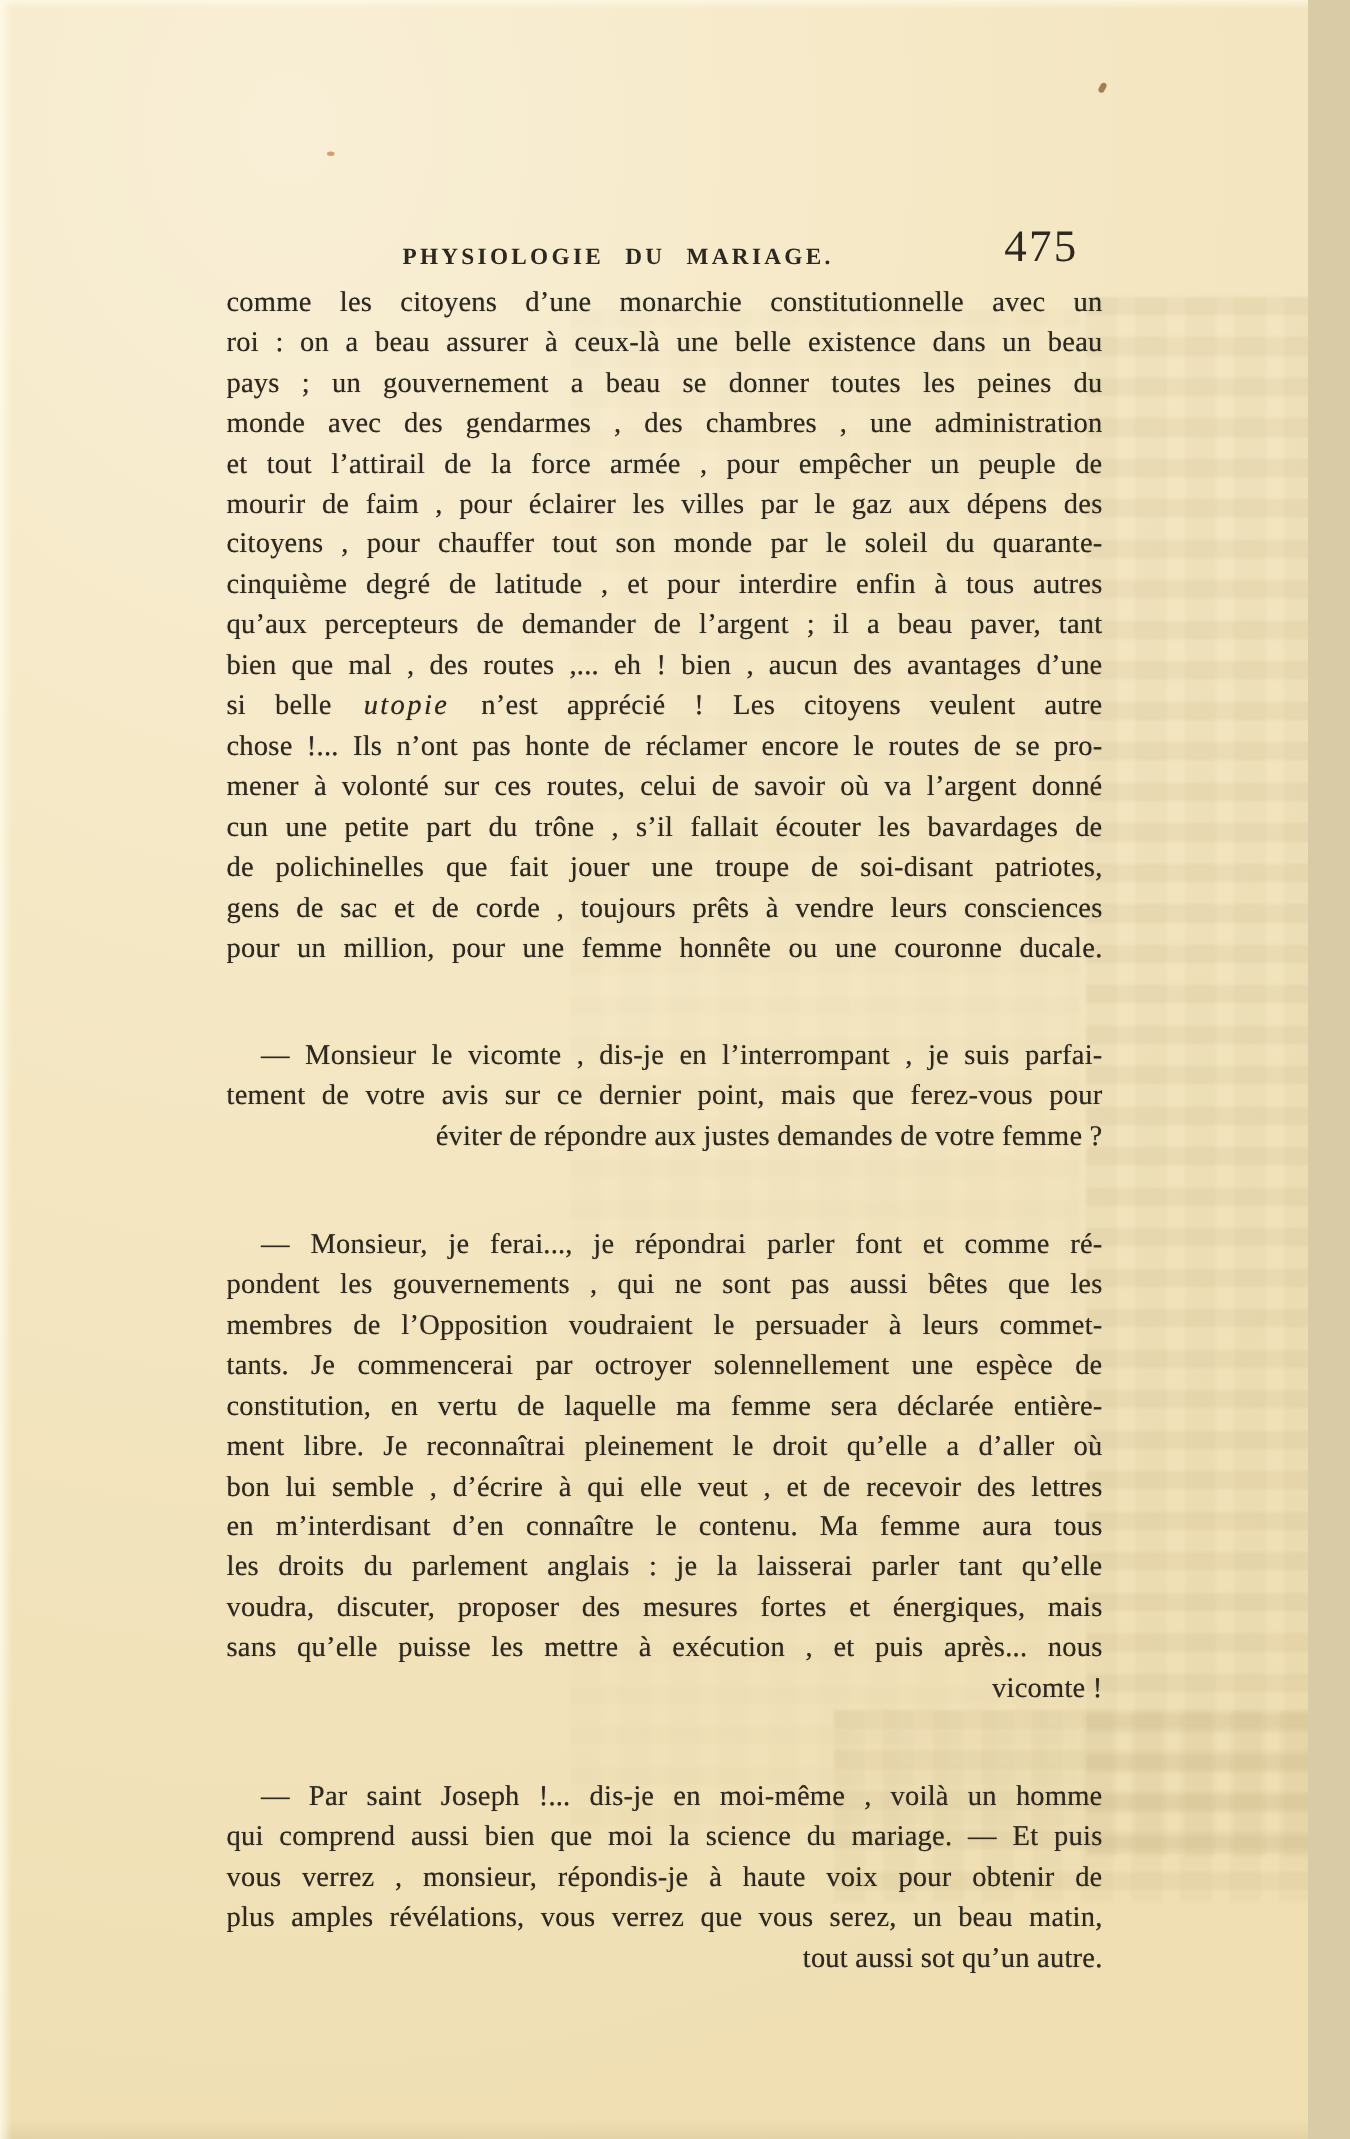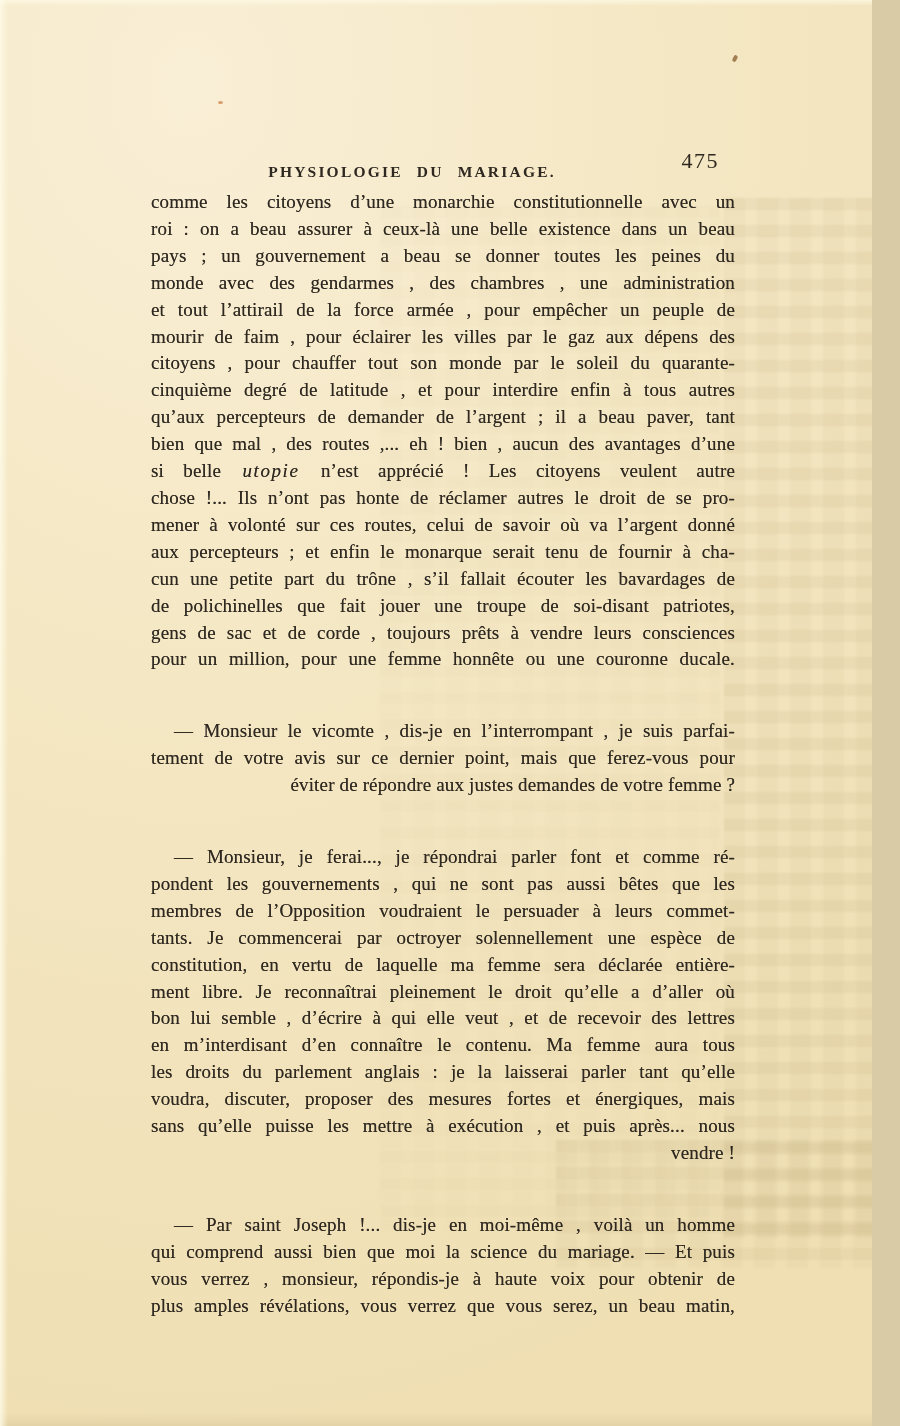--- a/index.html
+++ b/index.html
@@ -61,21 +61,21 @@
     font-size: 15.5px;
     font-weight: bold;
     letter-spacing: 2.2px;
     word-spacing: 8px;
     white-space: nowrap;
   }
   .page-number {
     position: absolute;
     top: 150px;
     right: -2px;
-    font-size: 22px;
+    font-size: 30px;
     letter-spacing: 1.5px;
     line-height: 1;
   }
   .bodytext {
     position: absolute;
     top: 189px;
     left: 18px;
     width: 584px;
   }
   .line {
@@ -115,42 +115,42 @@
         <div class="line just">roi : on a beau assurer à ceux-là une belle existence dans un beau</div>
         <div class="line just">pays ; un gouvernement a beau se donner toutes les peines du</div>
         <div class="line just">monde avec des gendarmes , des chambres , une administration</div>
         <div class="line just">et tout l’attirail de la force armée , pour empêcher un peuple de</div>
         <div class="line just">mourir de faim , pour éclairer les villes par le gaz aux dépens des</div>
         <div class="line just">citoyens , pour chauffer tout son monde par le soleil du quarante-</div>
         <div class="line just">cinquième degré de latitude , et pour interdire enfin à tous autres</div>
         <div class="line just">qu’aux percepteurs de demander de l’argent ; il a beau paver, tant</div>
         <div class="line just">bien que mal , des routes ,... eh ! bien , aucun des avantages d’une</div>
         <div class="line just">si belle <i>utopie</i> n’est apprécié ! Les citoyens veulent autre</div>
-        <div class="line just">chose !... Ils n’ont pas honte de réclamer autres le droit de se pro-</div>
+        <div class="line just">chose !... Ils n’ont pas honte de réclamer encore le routes de se pro-</div>
         <div class="line just">mener à volonté sur ces routes, celui de savoir où va l’argent donné</div>
-        <div class="line just">aux percepteurs ; et enfin le monarque serait tenu de fournir à cha-</div>
         <div class="line just">cun une petite part du trône , s’il fallait écouter les bavardages de</div>
         <div class="line just">de polichinelles que fait jouer une troupe de soi-disant patriotes,</div>
         <div class="line just">gens de sac et de corde , toujours prêts à vendre leurs consciences</div>
         <div class="line just">pour un million, pour une femme honnête ou une couronne ducale.</div>
         <div class="line just indent">— Monsieur le vicomte , dis-je en l’interrompant , je suis parfai-</div>
         <div class="line just">tement de votre avis sur ce dernier point, mais que ferez-vous pour</div>
         <div class="line">éviter de répondre aux justes demandes de votre femme ?</div>
         <div class="line just indent">— Monsieur, je ferai..., je répondrai parler font et comme ré-</div>
         <div class="line just">pondent les gouvernements , qui ne sont pas aussi bêtes que les</div>
         <div class="line just">membres de l’Opposition voudraient le persuader à leurs commet-</div>
         <div class="line just">tants. Je commencerai par octroyer solennellement une espèce de</div>
         <div class="line just">constitution, en vertu de laquelle ma femme sera déclarée entière-</div>
         <div class="line just">ment libre. Je reconnaîtrai pleinement le droit qu’elle a d’aller où</div>
         <div class="line just">bon lui semble , d’écrire à qui elle veut , et de recevoir des lettres</div>
         <div class="line just">en m’interdisant d’en connaître le contenu. Ma femme aura tous</div>
         <div class="line just">les droits du parlement anglais : je la laisserai parler tant qu’elle</div>
         <div class="line just">voudra, discuter, proposer des mesures fortes et énergiques, mais</div>
         <div class="line just">sans qu’elle puisse les mettre à exécution , et puis après... nous</div>
-        <div class="line">vendre !</div>
+        <div class="line">vicomte !</div>
         <div class="line just indent">— Par saint Joseph !... dis-je en moi-même , voilà un homme</div>
         <div class="line just">qui comprend aussi bien que moi la science du mariage. — Et puis</div>
         <div class="line just">vous verrez , monsieur, répondis-je à haute voix pour obtenir de</div>
         <div class="line just">plus amples révélations, vous verrez que vous serez, un beau matin,</div>
+        <div class="line">tout aussi sot qu’un autre.</div>
       </div>
   </div>
 
 </div>
 
 </body></html>

